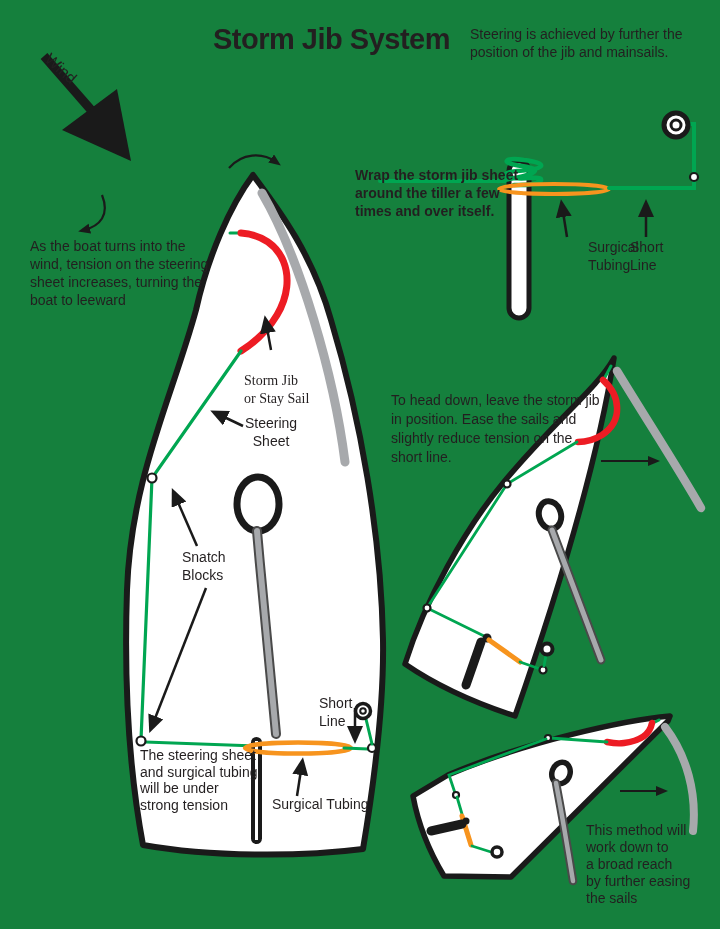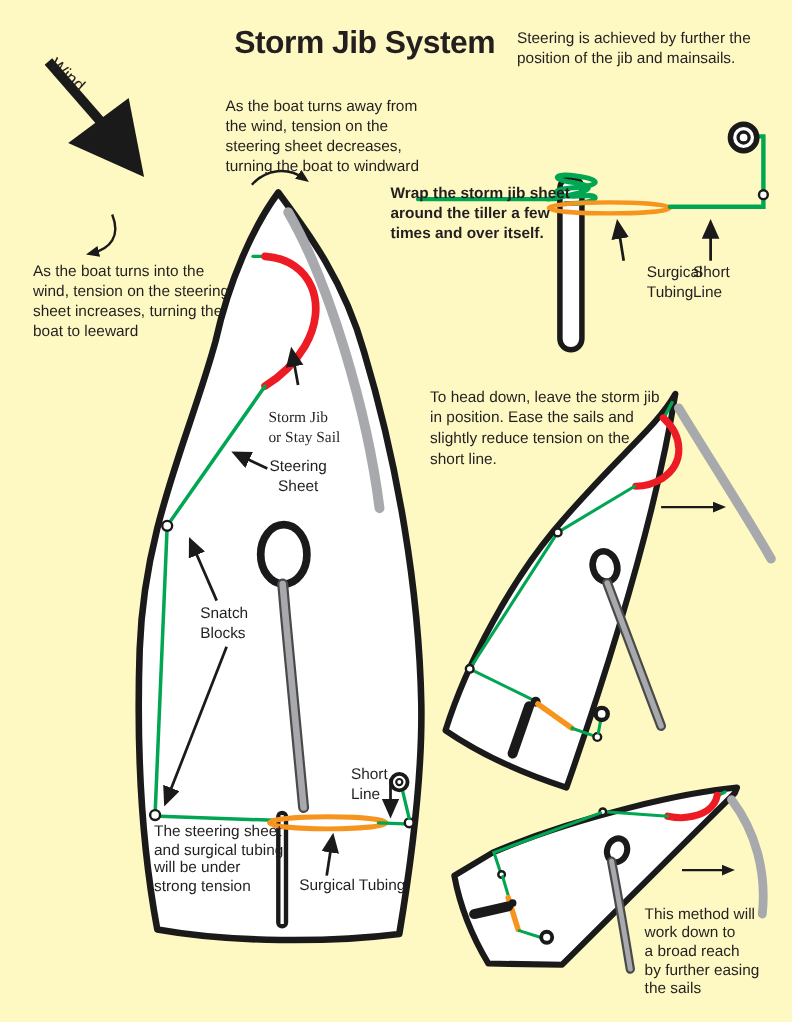--- a/index.html
+++ b/index.html
@@ -1,22 +1,22 @@
 <!DOCTYPE html>
 <html style="--sheet-green: #00A651; --tubing-orange: #F7941E; --sail-red: #ED1C24; --mast-gray: #A7A9AC; --ink: #231F20;"><head>
 <meta charset="utf-8">
 <style>
   html,body{margin:0;padding:0;background:#fff;}
-  #page{position:relative;width:720px;height:929px;background:#fef9c3;overflow:hidden;
+  #page{position:relative;width:720px;height:929px;background:#15803d;overflow:hidden;
         font-family:"Liberation Sans","DejaVu Sans",sans-serif;color:#231F20;}
   #art{position:absolute;left:0;top:0;}
   .note{position:absolute;white-space:pre-line;font-size:14px;line-height:18px;color:#231F20;}
   .tight{line-height:16.5px;}
   .lh17{line-height:17px;}
-  .lh19{line-height:19px;}
+  .lh19{line-height:19px;margin-top:40px;}
   .title{position:absolute;font-size:29px;font-weight:bold;letter-spacing:-0.5px;white-space:pre;}
   .wind{position:absolute;font-size:16px;transform:rotate(42deg);transform-origin:left top;white-space:pre;}
   
   .hull{fill:#fff;stroke:#1a1a1a;stroke-width:6;stroke-linejoin:round;}
   .hull2{fill:#fff;stroke:#1a1a1a;stroke-width:5.5;stroke-linejoin:round;}
   .green{stroke:var(--sheet-green,#00A651);fill:none;stroke-linecap:round;}
   .orange{stroke:var(--tubing-orange,#F7941E);fill:none;stroke-linecap:round;}
   .red{stroke:var(--sail-red,#ED1C24);fill:none;stroke-linecap:round;}
   .gray{stroke:var(--mast-gray,#A7A9AC);fill:none;stroke-linecap:round;}
   .grayedge{stroke:#4a4a4a;fill:none;stroke-linecap:round;}
@@ -137,24 +137,20 @@
     <path class="grayedge" stroke-width="8.5" d="M 556,783 C 562,815 568,850 573,881"></path>
     <path class="gray" stroke-width="4.5" d="M 556,783 C 562,815 568,850 573,881"></path>
     <line class="thin" x1="620" y1="791" x2="662" y2="791" marker-end="url(#ahSmall)"></line>
   </g>
 </svg>
 
   <div class="title" style="left:213px;top:23px;">Storm Jib System</div>
   <div class="note" style="left:470px;top:25px;">Steering is achieved by further the
 position of the jib and mainsails.</div>
   <div class="wind" style="left:53px;top:50px;">Wind</div>
-  <div class="note" style="left:205px;top:87px;">As the boat turns away from
-the wind, tension on the
-steering sheet decreases,
-turning the boat to windward</div>
   <div class="note" style="left:30px;top:237px;">As the boat turns into the
 wind, tension on the steering
 sheet increases, turning the
 boat to leeward</div>
   <div class="note" style="left:355px;top:166px;font-weight:bold;">Wrap the storm jib sheet
 around the tiller a few
 times and over itself.</div>
   <div class="note" style="left:540px;top:238px;margin-left:48px;">Surgical
 Tubing</div>
   <div class="note" style="left:630px;top:238px;">Short

